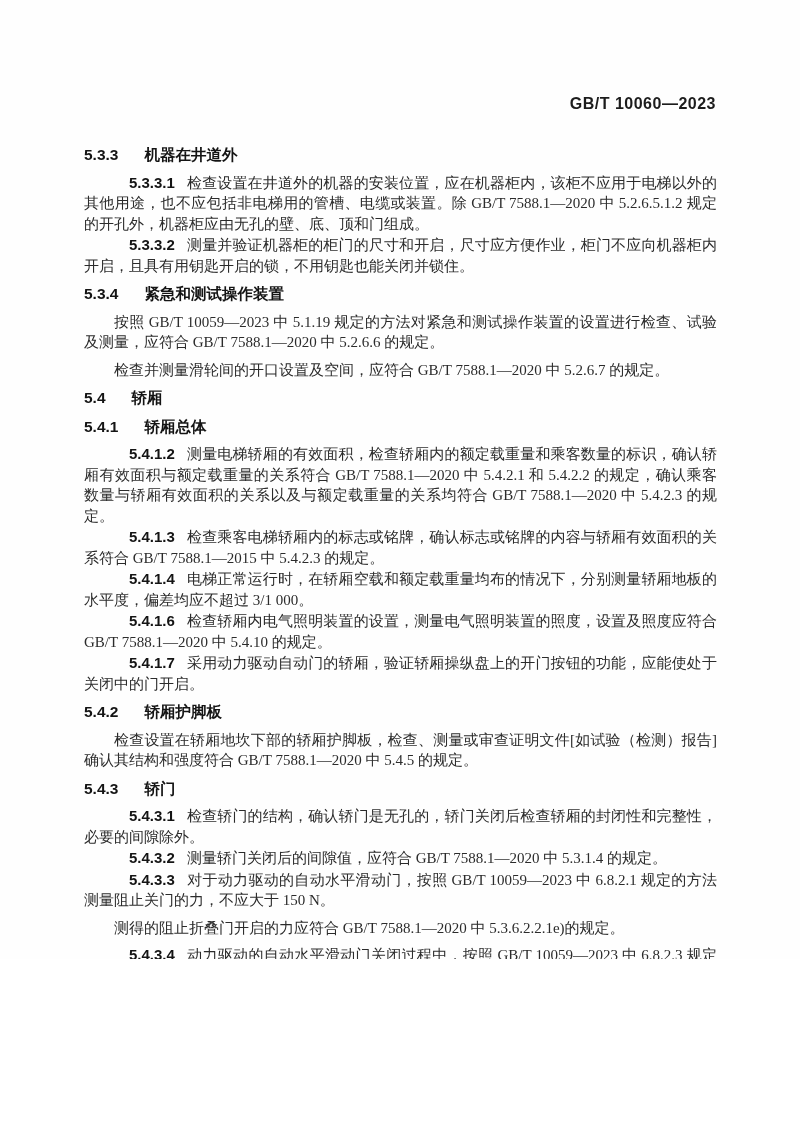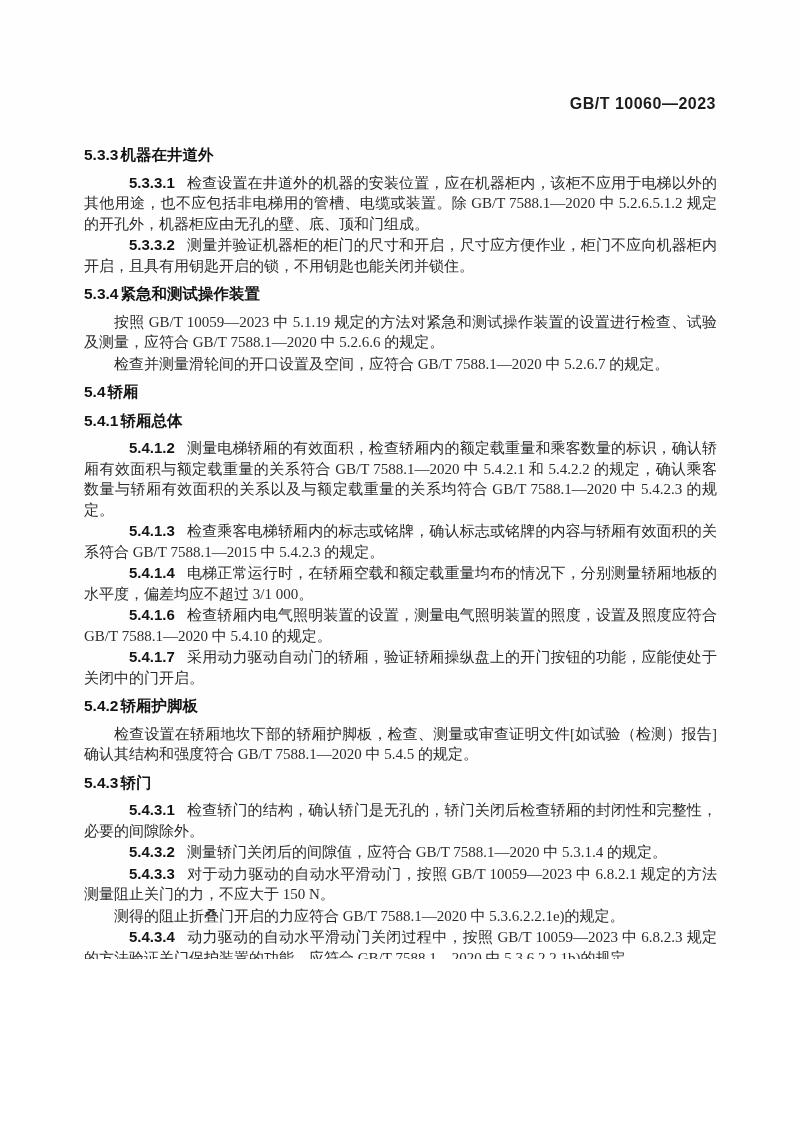--- a/index.html
+++ b/index.html
@@ -20,27 +20,27 @@
   .doc-body {
     position:absolute; top:137px; left:84px; width:633px;
     font-size:15px; line-height:20.5px; color:#2b2b2b;
     text-align:justify;
   }
   .heading {
     font-family:"Liberation Sans","DejaVu Sans",sans-serif;
     font-weight:bold; font-size:15.5px; color:#141414;
     margin:8px 0 7px; text-align:left;
   }
-  .heading .num { margin-right:2px; }
+  .heading .num { margin-right:26px; }
   .clause { margin:1px 0; }
   .clause .num {
     font-family:"Liberation Sans","DejaVu Sans",sans-serif;
     font-weight:bold; color:#141414; margin-right:12px;margin-left:45px;
   }
-  .para { text-indent:2em; margin:1px 0; }
+  .para { text-indent:2em; margin:7px 0; }
   .page-number {
     position:absolute; top:1044px; left:688px;
     font-size:13px; color:#4a4a4a;
     font-family:"Liberation Serif","DejaVu Serif",serif;
   }
   .watermark {
     position:absolute; top:1076px; left:594px;
     display:flex; align-items:center; gap:5px;
     user-select:none;
   }

